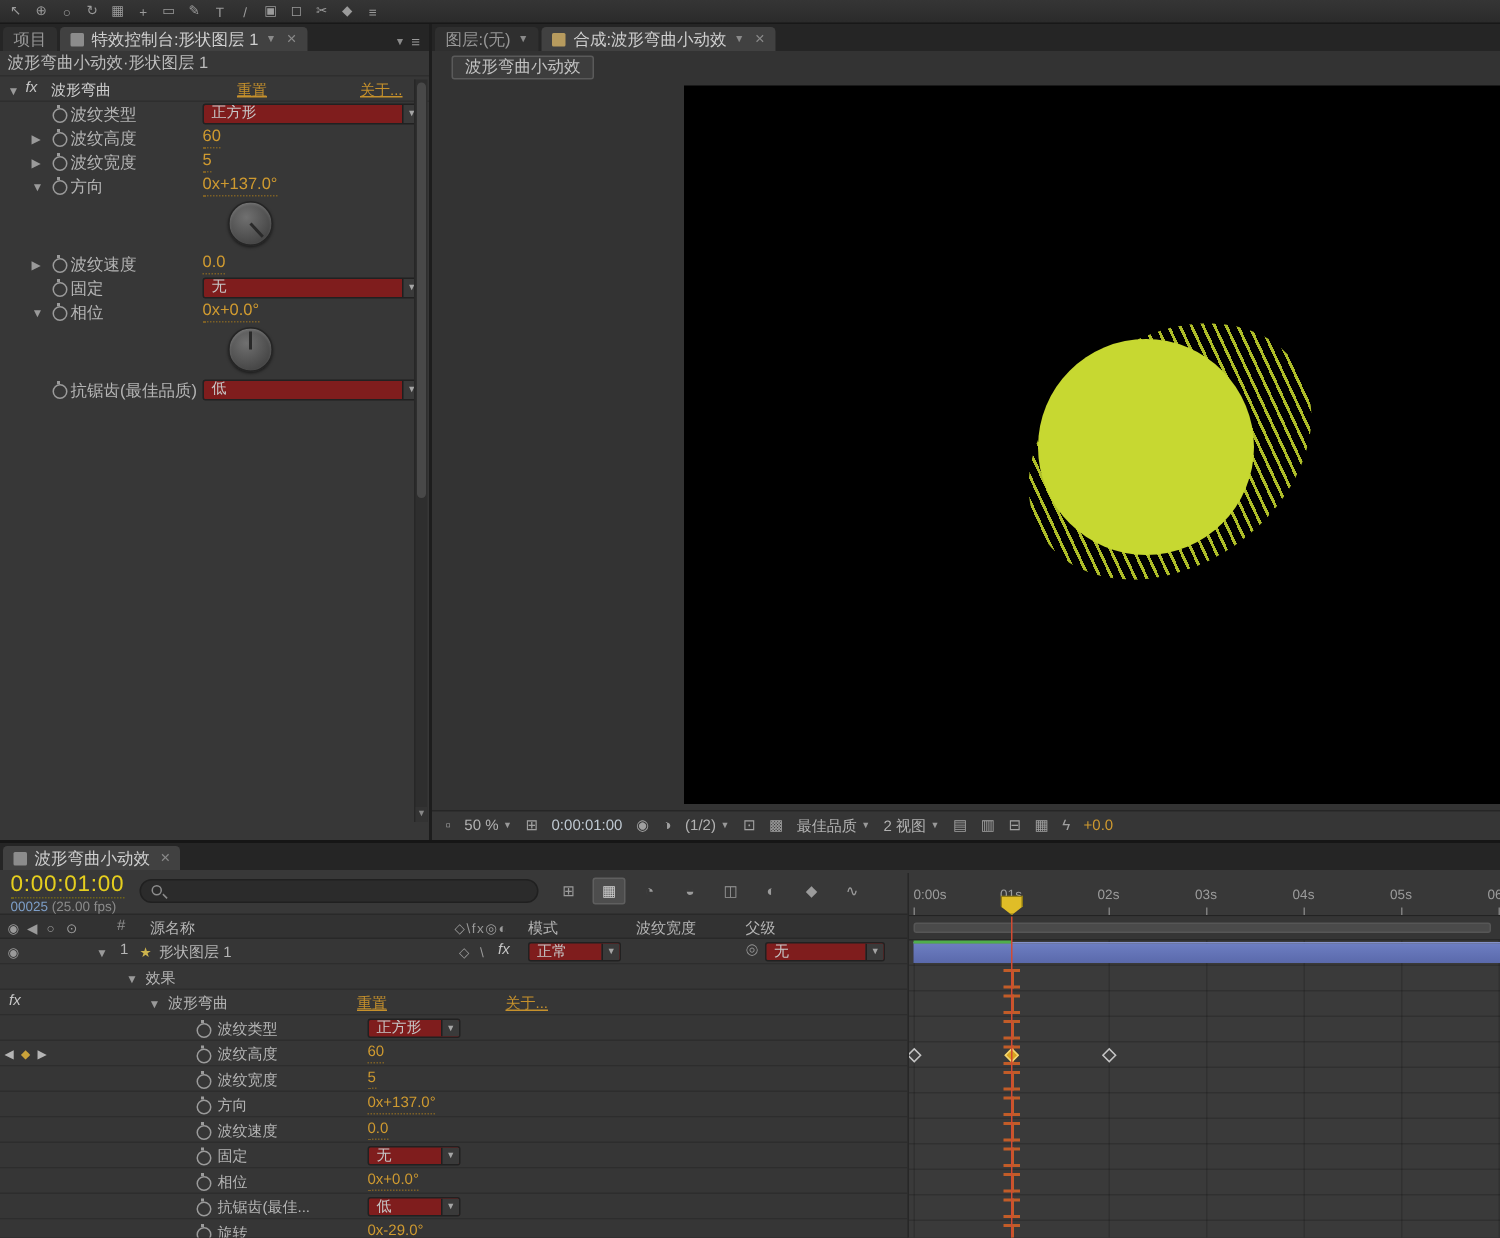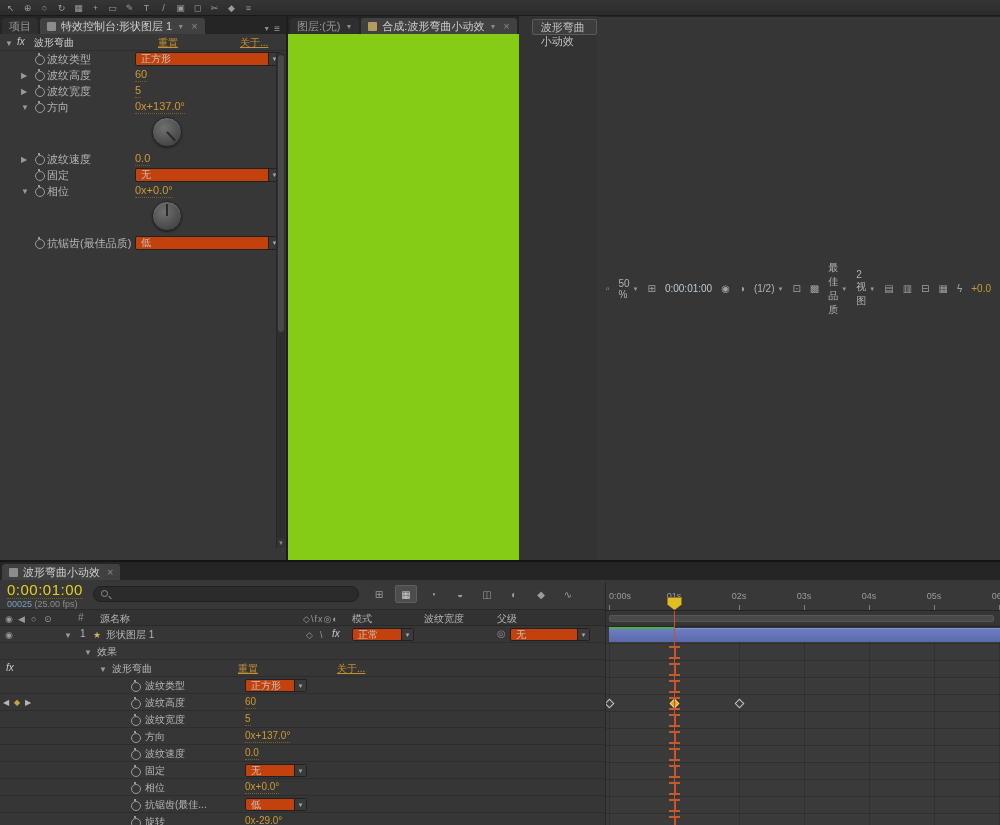--- a/index.html
+++ b/index.html
@@ -7,21 +7,21 @@
 body{background:#262626;font-family:"Liberation Sans","DejaVu Sans",sans-serif;font-size:11px;color:#b5b5b5;position:relative}
 .app{width:100%;height:100%;display:flex;flex-direction:column}
 
 
 .menubar{height:16px;background:linear-gradient(#353535,#2b2b2b);border-bottom:1px solid #181818;display:flex;align-items:center;padding:0 3px;gap:2px;flex:0 0 auto}
 .tool{min-width:15px;height:13px;display:flex;align-items:center;justify-content:center;font-size:9px;color:#9b9b9b}
 
 
 .main{flex:0 0 544px;display:flex;background:#1d1d1d}
 .left-panel{width:286px;margin-right:2px;background:#373737;display:flex;flex-direction:column;position:relative}
-.right-panel{flex:1;background:#84cc16;display:flex;flex-direction:row}
+.right-panel{flex:1;background:#84cc16;display:flex;flex-direction:column}
 
 
 .tabbar{height:18px;background:#252525;display:flex;align-items:flex-end;padding:2px 2px 0;gap:2px;flex:0 0 auto}
 .tab{height:16px;background:#2f2f2f;color:#969696;border-radius:3px 3px 0 0;padding:0 7px;display:flex;align-items:center;gap:5px;white-space:nowrap}
 .tab.active{background:#414141;color:#cfcfcf}
 .caret{font-size:7px;color:#8a8a8a}
 .closex{font-size:11px;color:#8a8a8a;margin-left:2px}
 .tab-icon{width:9px;height:9px;background:#8c8c8c;border-radius:1px;display:inline-block}
 .tab-icon.tan{background:#b79b5e}
 .panel-menu{margin-left:auto;color:#9a9a9a;font-size:10px;padding:0 4px;display:flex;gap:4px;align-items:center}
@@ -42,21 +42,21 @@
 .ec-breadcrumb{height:17px;line-height:17px;padding-left:5px;color:#bcbcbc;border-bottom:1px solid #2e2e2e}
 .ec-header{position:relative;height:17px;border-bottom:1px solid #2e2e2e}
 .ec-row{position:relative;height:16px}
 .ec-row .exp{position:absolute;left:21px;top:4px;font-size:8px;color:#9a9a9a}
 .ec-row .lbl{position:absolute;left:47px;top:1px;white-space:nowrap}
 .ec-row .val{position:absolute;left:135px;top:1px;color:#cf9a30;border-bottom:1px dotted #7d6026;line-height:13px;cursor:ew-resize}
 .sw{position:absolute;width:10px;height:12px}
 .sw::before{content:"";position:absolute;left:1px;top:3px;width:8px;height:8px;border:1px solid #9b9b9b;border-radius:50%}
 .sw::after{content:"";position:absolute;left:4px;top:1px;width:2px;height:2px;background:#9b9b9b}
 .ec-row .sw{left:34px;top:1px}
-.dd,.tl-dd{position:absolute;top:1px;height:14px;background:#c2410c;border:1px solid #212121;border-radius:2px;display:flex;align-items:stretch;overflow:hidden}
+.dd,.tl-dd{position:absolute;top:1px;height:14px;background:#7f1d1d;border:1px solid #212121;border-radius:2px;display:flex;align-items:stretch;overflow:hidden}
 .ec-row .dd{left:135px;width:146px}
 .tl-dd{top:2px;height:13px}
 .dd-text{flex:1;padding:0 5px;font-size:10px;line-height:12px;color:#c6c6c6;white-space:nowrap;overflow:hidden}
 .dd-arrow{width:12px;border-left:1px solid #1f1f1f;background:#3a3a3a;color:#a5a5a5;font-size:6px;display:flex;align-items:center;justify-content:center}
 .ec-dial-row{position:relative;height:36px}
 .dial{position:absolute;left:152px;top:2px;width:30px;height:30px;border-radius:50%;background:radial-gradient(circle at 40% 35%,#707070,#474747 72%);border:1px solid #252525;box-shadow:inset 0 1px 2px rgba(255,255,255,.18),0 1px 2px rgba(0,0,0,.5)}
 .dial-ptr{position:absolute;left:50%;top:50%;width:2px;height:12px;margin-left:-1px;margin-top:-12px;transform-origin:50% 100%;background:#292929}
 .ec-scroll{position:absolute;top:37px;bottom:12px;right:1px;width:9px;background:#2e2e2e;border-left:1px solid #272727}
 .ec-thumb{position:absolute;left:1px;right:1px;top:2px;height:56%;background:#484848;border-radius:3px}
 .ec-sb-btn{position:absolute;left:0;right:0;bottom:0;height:10px;color:#888;font-size:6px;text-align:center;line-height:10px;background:#333}
@@ -146,20 +146,21 @@
           <span class="tab-icon"></span>
           <span>特效控制台:形状图层 1</span>
           <span class="caret">▼</span>
           <span class="closex">×</span>
         </div>
         <div class="panel-menu">
           <span class="caret">▼</span>
           <span>≡</span>
         </div>
       </div>
+      <div class="ec-breadcrumb">波形弯曲小动效·形状图层 1</div>
       <div class="ec-header">
         <span class="cell exp" style="left:5px">▼</span>
         <span class="cell fxbadge" style="left:17px">fx</span>
         <span class="cell" style="left:34px;color:#d0d0d0">波形弯曲</span>
         <span class="cell link" style="left:158px">重置</span>
         <span class="cell link" style="left:240px">关于...</span>
       </div>
       <div id="ec-params">
           <div class="ec-row">
             <span class="sw"></span>

